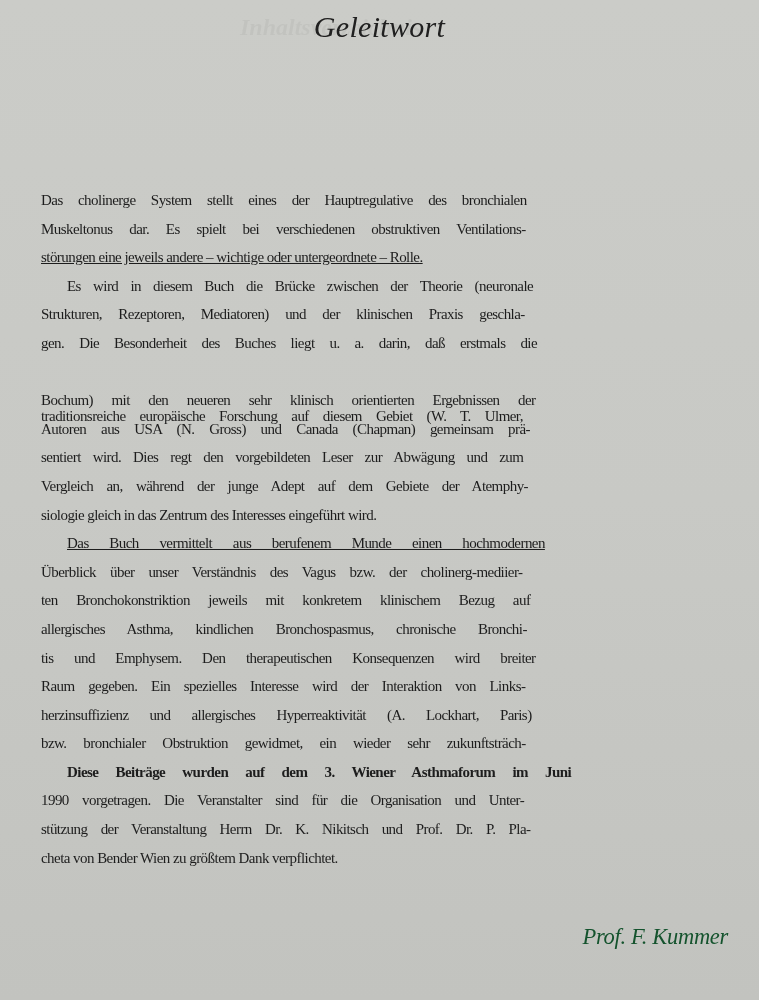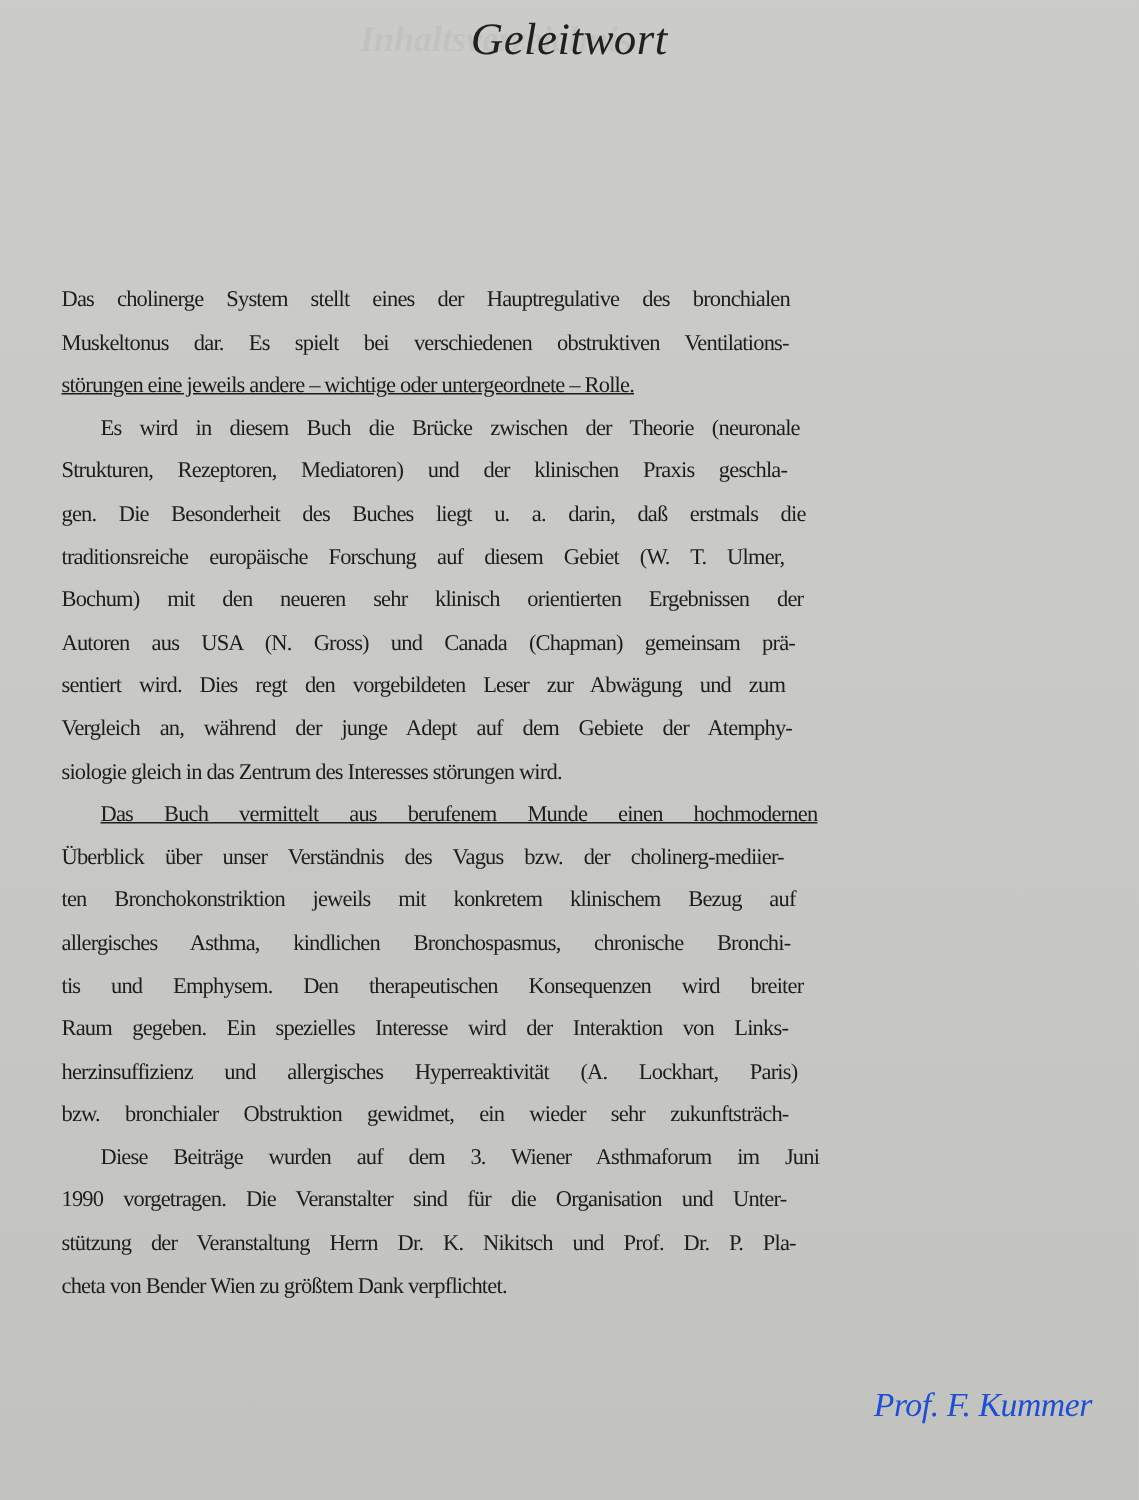--- a/index.html
+++ b/index.html
@@ -72,21 +72,21 @@
       display: block;
       width: 100%;
     }
     .signature {
       position: absolute;
       right: 31px;
       top: 924px;
       font-style: italic;
       font-size: 22.5px;
       letter-spacing: -0.3px;
-      color: #1d4ed8;
+      color: #14532d;
     }
   </style>
 </head>
 <body>
 
 <div class="page">
   <div class="ghost">Inhaltsverzeichnis</div>
   <div class="title">Geleitwort</div>
 
   <div class="body-text">
@@ -94,41 +94,41 @@
     <div class="paragraph">
       <div class="line"><span style="display: inline-block; width: auto; word-spacing: 12.125px; transform: scaleX(1); transform-origin: left center; white-space: nowrap;">Das cholinerge System stellt eines der Hauptregulative des bronchialen</span></div>
       <div class="line"><span style="display: inline-block; width: auto; word-spacing: 13.5714px; transform: scaleX(1); transform-origin: left center; white-space: nowrap;">Muskeltonus dar. Es spielt bei verschiedenen obstruktiven Ventilations-</span></div>
       <div class="line last"><span style="display: inline-block; width: auto; transform: scaleX(1); transform-origin: left center; white-space: nowrap; text-decoration: underline;">störungen eine jeweils andere – wichtige oder untergeordnete – Rolle.</span></div>
     </div>
 
     <div class="paragraph">
       <div class="line indent"><span style="display: inline-block; width: auto; word-spacing: 8.9px; transform: scaleX(1); transform-origin: left center; white-space: nowrap;">Es wird in diesem Buch die Brücke zwischen der Theorie (neuronale</span></div>
       <div class="line"><span style="display: inline-block; width: auto; word-spacing: 13.1429px; transform: scaleX(1); transform-origin: left center; white-space: nowrap;">Strukturen, Rezeptoren, Mediatoren) und der klinischen Praxis geschla-</span></div>
       <div class="line"><span style="display: inline-block; width: auto; word-spacing: 11.7273px; transform: scaleX(1); transform-origin: left center; white-space: nowrap;">gen. Die Besonderheit des Buches liegt u. a. darin, daß erstmals die</span></div>
-      <div class="line"><span style="display: inline-block; width: auto; word-spacing: 10.75px; transform: scaleX(1); transform-origin: left center; white-space: nowrap;">traditionsreiche europäische Forschung auf diesem Gebiet (W. T. Ulmer,</span></div>
+      <div class="line"><span style="display: inline-block; width: auto; word-spacing: 10.75px; transform: scaleX(1); transform-origin: left center; white-space: nowrap; margin-top: 44px;">traditionsreiche europäische Forschung auf diesem Gebiet (W. T. Ulmer,</span></div>
       <div class="line"><span style="display: inline-block; width: auto; word-spacing: 15.25px; transform: scaleX(1); transform-origin: left center; white-space: nowrap;">Bochum) mit den neueren sehr klinisch orientierten Ergebnissen der</span></div>
       <div class="line"><span style="display: inline-block; width: auto; word-spacing: 11.5556px; transform: scaleX(1); transform-origin: left center; white-space: nowrap;">Autoren aus USA (N. Gross) und Canada (Chapman) gemeinsam prä-</span></div>
       <div class="line"><span style="display: inline-block; width: auto; word-spacing: 8.7px; transform: scaleX(1); transform-origin: left center; white-space: nowrap;">sentiert wird. Dies regt den vorgebildeten Leser zur Abwägung und zum</span></div>
       <div class="line"><span style="display: inline-block; width: auto; word-spacing: 10px; transform: scaleX(1); transform-origin: left center; white-space: nowrap;">Vergleich an, während der junge Adept auf dem Gebiete der Atemphy-</span></div>
-      <div class="line last"><span style="display: inline-block; width: auto; transform: scaleX(1); transform-origin: left center; white-space: nowrap;">siologie gleich in das Zentrum des Interesses störungen wird.</span></div>
+      <div class="line last"><span style="display: inline-block; width: auto; transform: scaleX(1); transform-origin: left center; white-space: nowrap;">siologie gleich in das Zentrum des Interesses eingeführt wird.</span></div>
     </div>
 
     <div class="paragraph">
       <div class="line indent"><span style="display: inline-block; width: auto; word-spacing: 17.4286px; transform: scaleX(1); transform-origin: left center; white-space: nowrap; text-decoration: underline;">Das Buch vermittelt aus berufenem Munde einen hochmodernen</span></div>
       <div class="line"><span style="display: inline-block; width: auto; word-spacing: 10.75px; transform: scaleX(1); transform-origin: left center; white-space: nowrap;">Überblick über unser Verständnis des Vagus bzw. der cholinerg-mediier-</span></div>
       <div class="line"><span style="display: inline-block; width: auto; word-spacing: 15.2857px; transform: scaleX(1); transform-origin: left center; white-space: nowrap;">ten Bronchokonstriktion jeweils mit konkretem klinischem Bezug auf</span></div>
       <div class="line"><span style="display: inline-block; width: auto; word-spacing: 19.2px; transform: scaleX(1); transform-origin: left center; white-space: nowrap;">allergisches Asthma, kindlichen Bronchospasmus, chronische Bronchi-</span></div>
       <div class="line"><span style="display: inline-block; width: auto; word-spacing: 17.2857px; transform: scaleX(1); transform-origin: left center; white-space: nowrap;">tis und Emphysem. Den therapeutischen Konsequenzen wird breiter</span></div>
       <div class="line"><span style="display: inline-block; width: auto; word-spacing: 10.3333px; transform: scaleX(1); transform-origin: left center; white-space: nowrap;">Raum gegeben. Ein spezielles Interesse wird der Interaktion von Links-</span></div>
       <div class="line"><span style="display: inline-block; width: auto; word-spacing: 17.8333px; transform: scaleX(1); transform-origin: left center; white-space: nowrap;">herzinsuffizienz und allergisches Hyperreaktivität (A. Lockhart, Paris)</span></div>
       <div class="line"><span style="display: inline-block; width: auto; word-spacing: 13.5714px; transform: scaleX(1); transform-origin: left center; white-space: nowrap;">bzw. bronchialer Obstruktion gewidmet, ein wieder sehr zukunftsträch-</span></div>
     </div>
 
     <div class="paragraph">
-      <div class="line indent"><span style="display: inline-block; width: auto; word-spacing: 13.8889px; transform: scaleX(1); transform-origin: left center; white-space: nowrap;">Diese Beiträge wurden auf dem 3. Wiener Asthmaforum im Juni</span></div>
+      <div class="line indent"><span style="display: inline-block; width: auto; word-spacing: 13.8889px; transform: scaleX(1); transform-origin: left center; white-space: nowrap; font-weight: bold;">Diese Beiträge wurden auf dem 3. Wiener Asthmaforum im Juni</span></div>
       <div class="line"><span style="display: inline-block; width: auto; word-spacing: 10.1111px; transform: scaleX(1); transform-origin: left center; white-space: nowrap;">1990 vorgetragen. Die Veranstalter sind für die Organisation und Unter-</span></div>
       <div class="line"><span style="display: inline-block; width: auto; word-spacing: 10px; transform: scaleX(1); transform-origin: left center; white-space: nowrap;">stützung der Veranstaltung Herrn Dr. K. Nikitsch und Prof. Dr. P. Pla-</span></div>
       <div class="line last"><span style="display: inline-block; width: auto; transform: scaleX(1); transform-origin: left center; white-space: nowrap;">cheta von Bender Wien zu größtem Dank verpflichtet.</span></div>
     </div>
   </div>
 
   <div class="signature">Prof. F. Kummer</div>
 </div>
 
 </body></html>

